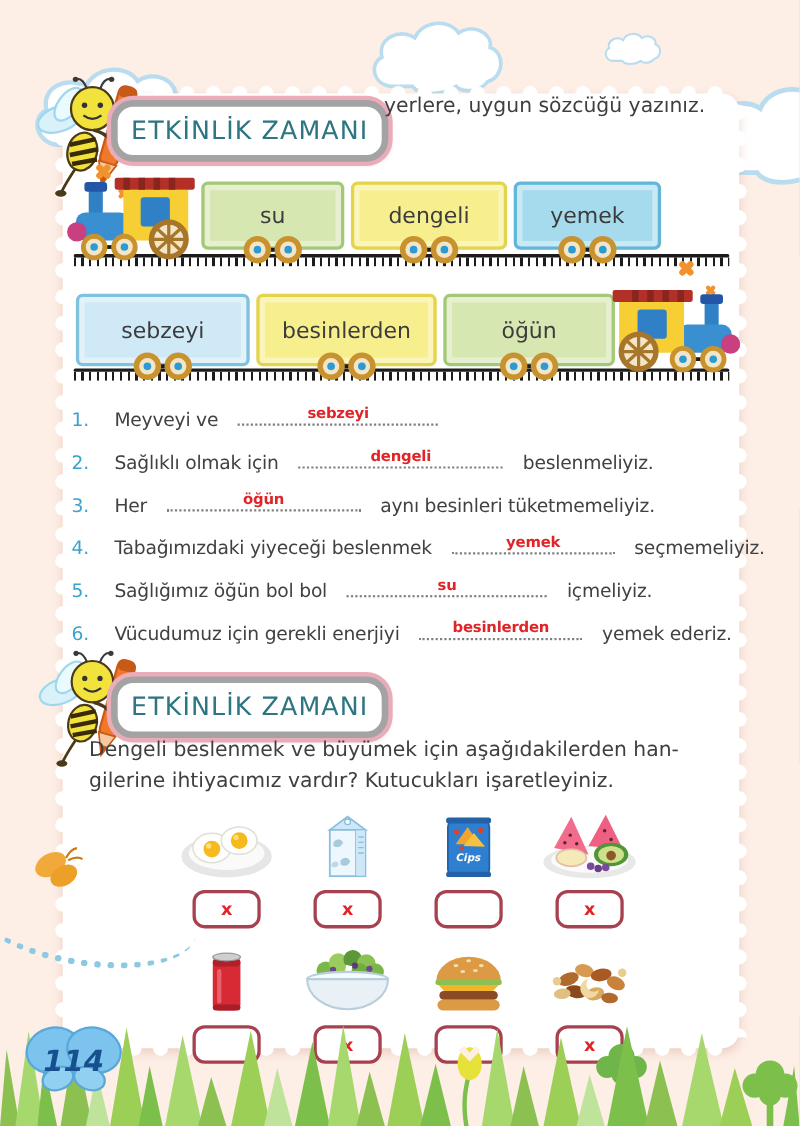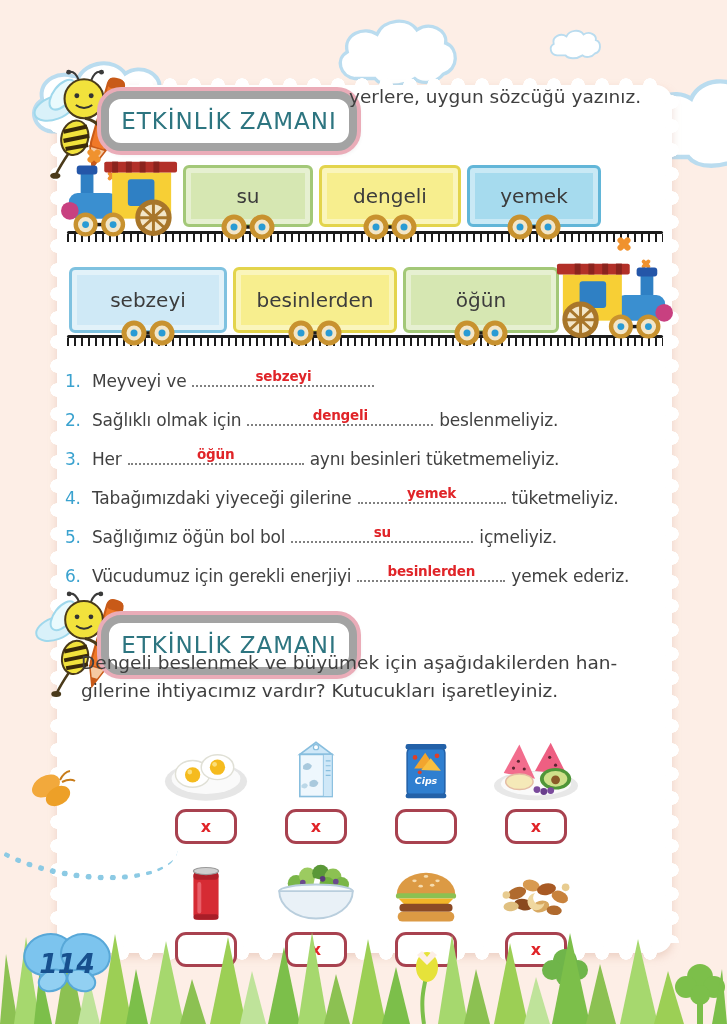--- a/index.html
+++ b/index.html
@@ -13,27 +13,27 @@
   .sc-top{top:-7px;left:10px;right:10px;height:14px;
      background-image:radial-gradient(circle 7px at 7px 7px,#fff 6.5px,rgba(255,255,255,0) 7px);background-size:24px 14px;}
   .sc-bot{bottom:-7px;left:10px;right:10px;height:14px;
      background-image:radial-gradient(circle 7px at 7px 7px,#fff 6.5px,rgba(255,255,255,0) 7px);background-size:24px 14px;}
   .sc-left{left:-7px;top:10px;bottom:10px;width:14px;background-repeat:repeat-y;
      background-image:radial-gradient(circle 7px at 7px 7px,#fff 6.5px,rgba(255,255,255,0) 7px);background-size:14px 24px;}
   .sc-right{right:-7px;top:10px;bottom:10px;width:14px;background-repeat:repeat-y;
      background-image:radial-gradient(circle 7px at 7px 7px,#fff 6.5px,rgba(255,255,255,0) 7px);background-size:14px 24px;}
   
   .header-pill{position:absolute;display:flex;align-items:center;justify-content:center;
-     background:#fff;border:8px solid #a3a3a3;box-shadow:0 0 0 4px #eaacb8,2px 3px 5px rgba(0,0,0,.10);
+     background:#fff;border:6px solid #a3a3a3;box-shadow:0 0 0 4px #eaacb8,2px 3px 5px rgba(0,0,0,.10);
      border-radius:20px;color:#2d7580;font-size:23px;letter-spacing:1px;}
   .hp1{left:44px;top:6px;width:240px;height:44px;}
   .hp2{left:44px;top:530px;width:240px;height:44px;}
   .instr{position:absolute;color:#3f3f3f;font-size:18.5px;line-height:1.5;}
   .instr1{left:292px;top:-2px;width:322px;}
-  .instr2{left:24px;top:564px;width:578px;}
+  .instr2{left:24px;top:583px;width:578px;}
   
   .bee{position:absolute;}
   .bee1{left:-26px;top:-18px;width:104px;height:118px;}
   .bee2{left:-24px;top:504px;width:100px;height:114px;}
   
   .sparkle{position:absolute;width:18px;height:18px;}
   .sparkle::before,.sparkle::after{content:"";position:absolute;left:1px;top:6px;width:16px;height:6px;
      background:#f0922e;border-radius:3px;}
   .sparkle::before{transform:rotate(45deg);}
   .sparkle::after{transform:rotate(-45deg);}
@@ -61,30 +61,30 @@
   .w-besinlerden{left:172px;top:8px;width:158px;height:60px;}
   .w-ogun{left:342px;top:8px;width:150px;height:60px;}
   .wheelpair{position:absolute;left:50%;bottom:-19px;transform:translateX(-50%);width:62px;height:30px;}
   .loco{position:absolute;width:118px;height:80px;}
   .loco-left{left:0;top:-2px;}
   .loco-right{left:494px;top:2px;transform:scaleX(-1);}
   
   .sentences{position:absolute;left:8px;top:282px;width:600px;}
   .sentence{white-space:nowrap;font-size:17px;letter-spacing:-0.2px;color:#414141;height:22px;margin-bottom:17px;}
   .snum{color:#3aa2cf;display:inline-block;min-width:24px;}
-  .stext{margin:0 3px;}
+  .stext{margin:0 15px;}
   .blank{display:inline-block;position:relative;border-bottom:2px dotted #808080;height:18px;vertical-align:baseline;margin:0 3px;}
   .blank .answer{position:absolute;left:50%;bottom:1px;transform:translateX(-50%);
      color:#e02428;font-weight:bold;font-size:13.5px;white-space:nowrap;}
   .bw1{width:182px;}.bw2{width:186px;}.bw3{width:176px;}.bw4{width:148px;}.bw5{width:182px;}.bw6{width:148px;}
   
   .food-grid{position:absolute;left:94px;top:650px;width:440px;display:grid;
      grid-template-columns:repeat(4,1fr);row-gap:14px;}
   .food-cell{display:flex;flex-direction:column;align-items:center;}
-  .food-img{height:68px;display:flex;align-items:flex-end;justify-content:center;}
+  .food-img{height:68px;display:flex;align-items:center;justify-content:center;}
   .checkbox{margin-top:6px;width:56px;height:29px;border:3px solid #a8414f;border-radius:11px;
      display:flex;align-items:center;justify-content:center;background:#fff;}
   .mark{color:#e02428;font-weight:bold;font-size:16px;}
   
   .grass{position:absolute;left:0;bottom:0;width:727px;height:95px;}
   .pagenum-butterfly{position:absolute;left:22px;top:926px;width:90px;height:74px;}
   .trail{position:absolute;left:-26px;top:792px;width:205px;height:80px;
      border-bottom:6px dotted #8ccae4;border-radius:50%;transform:rotate(9deg);}
   .butterfly-orange{position:absolute;left:26px;top:766px;width:54px;height:50px;}
 </style>
@@ -275,21 +275,21 @@
       <div class="sentence">
         <span class="snum">1.</span><span class="stext">Meyveyi ve</span><span class="blank bw1"><span class="answer">sebzeyi</span></span>
       </div>
       <div class="sentence">
         <span class="snum">2.</span><span class="stext">Sağlıklı olmak için</span><span class="blank bw2"><span class="answer">dengeli</span></span><span class="stext">beslenmeliyiz.</span>
       </div>
       <div class="sentence">
         <span class="snum">3.</span><span class="stext">Her</span><span class="blank bw3"><span class="answer">öğün</span></span><span class="stext">aynı besinleri tüketmemeliyiz.</span>
       </div>
       <div class="sentence">
-        <span class="snum">4.</span><span class="stext">Tabağımızdaki yiyeceği gilerine</span><span class="blank bw4"><span class="answer">yemek</span></span><span class="stext">tüketmeliyiz.</span>
+        <span class="snum">4.</span><span class="stext">Tabağımızdaki yiyeceği beslenmek</span><span class="blank bw4"><span class="answer">yemek</span></span><span class="stext">seçmemeliyiz.</span>
       </div>
       <div class="sentence">
         <span class="snum">5.</span><span class="stext">Sağlığımız öğün bol bol</span><span class="blank bw5"><span class="answer">su</span></span><span class="stext">içmeliyiz.</span>
       </div>
       <div class="sentence">
         <span class="snum">6.</span><span class="stext">Vücudumuz için gerekli enerjiyi</span><span class="blank bw6"><span class="answer">besinlerden</span></span><span class="stext">yemek ederiz.</span>
       </div>
     </div>
 
     <svg class="bee bee2" viewBox="0 0 100 115">

